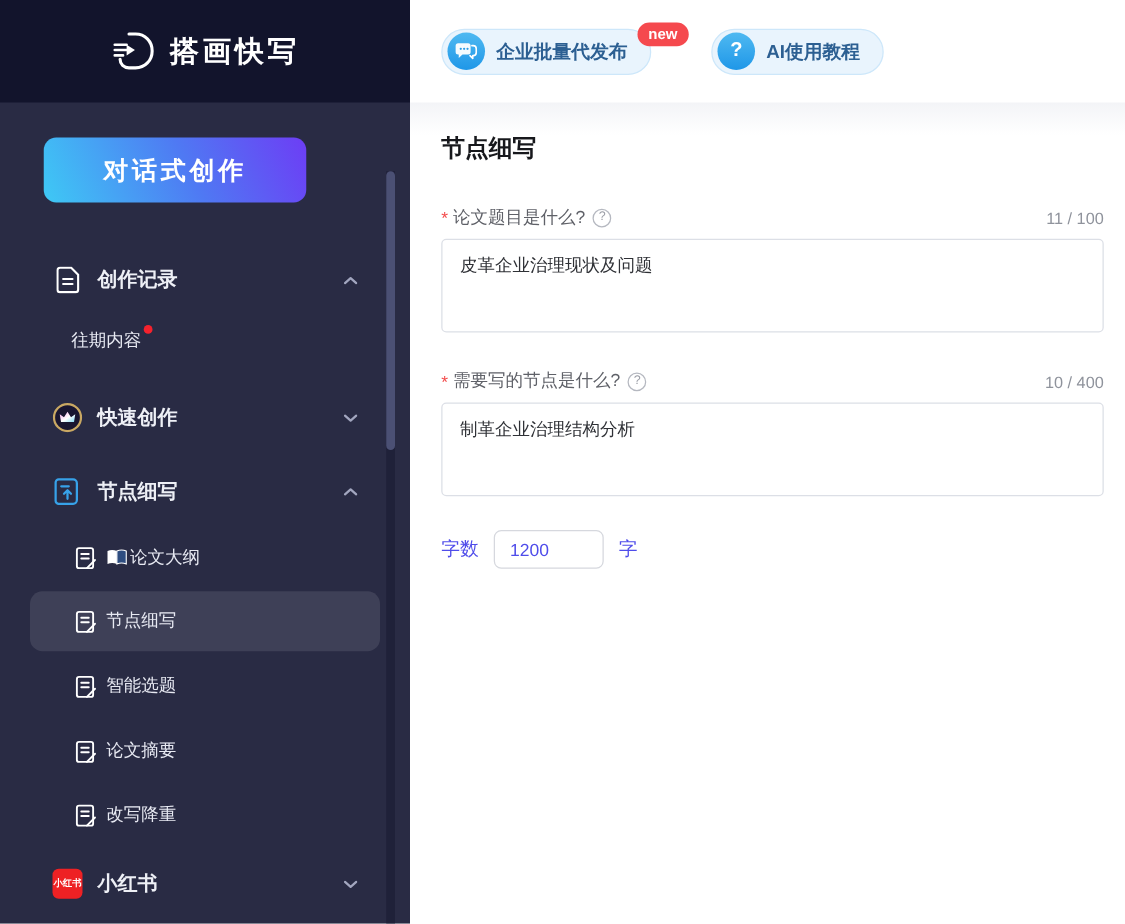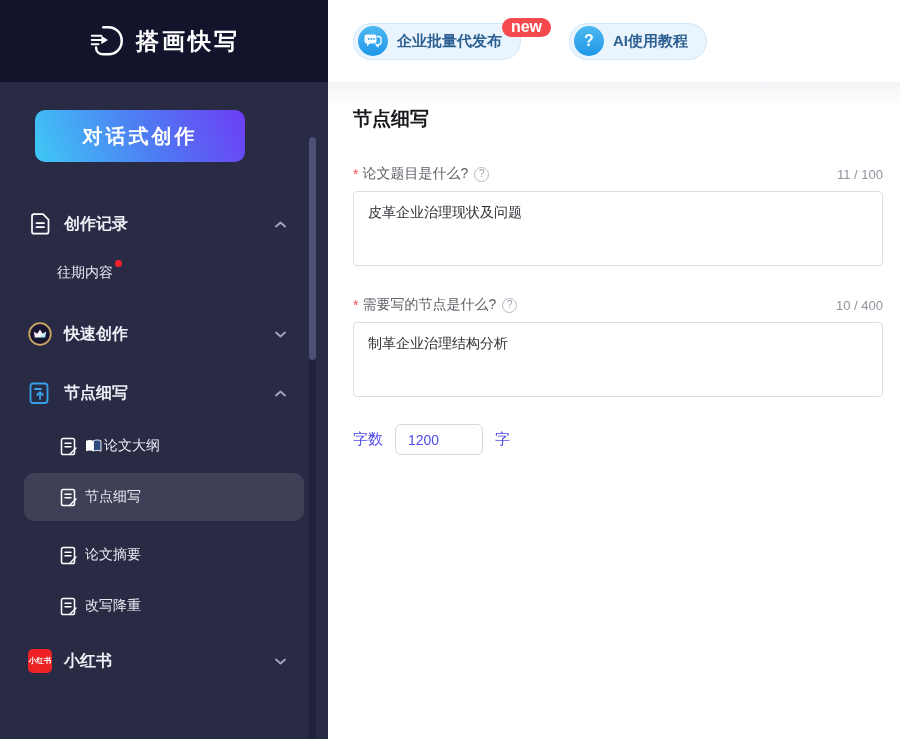--- a/index.html
+++ b/index.html
@@ -26,21 +26,21 @@
     display:flex; align-items:center; justify-content:center;
     width:210px; height:52px; margin:28px 35px 0;
     border:none; border-radius:10px; cursor:pointer;
     background:linear-gradient(65deg,#3ec9f5 0%,#4f79f3 55%,#6d3df5 100%);
     color:#fff; font-size:20px; font-weight:bold; letter-spacing:3px;
     font-family:inherit;
   }
 
   .menu-row {
     display:flex; align-items:center;
-    height:44px; padding:0 42px 0 28px;
+    height:44px; padding:0 42px 0 42px;
     color:#eef0f6; font-size:16px; font-weight:600; cursor:pointer;
   }
   .menu-row .mi { width:24px; display:flex; justify-content:center; align-items:center; margin-right:12px; }
   .chevron { margin-left:auto; display:flex; }
 
   .sub-row {
     display:flex; align-items:center;
     height:36px; padding-left:60px;
     color:#e7e9f2; font-size:14px; font-weight:500; cursor:pointer;
   }
@@ -96,21 +96,21 @@
   }
   .pill-icon {
     width:30px; height:30px; border-radius:50%;
     background:linear-gradient(180deg,#4fb9f1,#1f97e8);
     display:flex; align-items:center; justify-content:center;
     color:#fff; flex-shrink:0;
   }
   .pill-icon .q { font-size:16px; font-weight:bold; }
   .badge-new {
     position:absolute; top:-6px; right:-31px;
-    background:#f5494e; color:#fff; font-size:16px; font-weight:600;
+    background:#f5494e; color:#fff; font-size:12px; font-weight:600;
     padding:2px 9px 3px; border-radius:11px; line-height:14px;
   }
 
   .content {
     flex:1; padding:24px 17px 0 25px;
     background:linear-gradient(180deg,#f3f4f7 0px,#ffffff 26px);
   }
   .page-title { margin:0 0 33px; font-size:19px; font-weight:bold; color:#17181c; }
 
   .field { margin-bottom:30px; }
@@ -246,20 +246,30 @@
         <span class="si">
           <svg width="17" height="19" viewBox="0 0 17 19" fill="none">
             <rect x="1.5" y="1.5" width="13" height="16" rx="1.8" stroke="#fff" stroke-width="1.5"></rect>
             <path d="M5 6.2h6M5 9.8h6" stroke="#fff" stroke-width="1.5" stroke-linecap="round"></path>
             <path d="M9.5 17.5 16 11" stroke="#fff" stroke-width="1.5" stroke-linecap="round"></path>
           </svg>
         </span>
         <span>节点细写</span>
       </div>
 
+      <div class="sub-row row-topic">
+        <span class="si">
+          <svg width="17" height="19" viewBox="0 0 17 19" fill="none">
+            <rect x="1.5" y="1.5" width="13" height="16" rx="1.8" stroke="#fff" stroke-width="1.5"></rect>
+            <path d="M5 6.2h6M5 9.8h6" stroke="#fff" stroke-width="1.5" stroke-linecap="round"></path>
+            <path d="M9.5 17.5 16 11" stroke="#fff" stroke-width="1.5" stroke-linecap="round"></path>
+          </svg>
+        </span>
+        <span>智能选题</span>
+      </div>
 
       <div class="sub-row row-abstract">
         <span class="si">
           <svg width="17" height="19" viewBox="0 0 17 19" fill="none">
             <rect x="1.5" y="1.5" width="13" height="16" rx="1.8" stroke="#fff" stroke-width="1.5"></rect>
             <path d="M5 6.2h6M5 9.8h6" stroke="#fff" stroke-width="1.5" stroke-linecap="round"></path>
             <path d="M9.5 17.5 16 11" stroke="#fff" stroke-width="1.5" stroke-linecap="round"></path>
           </svg>
         </span>
         <span>论文摘要</span>

